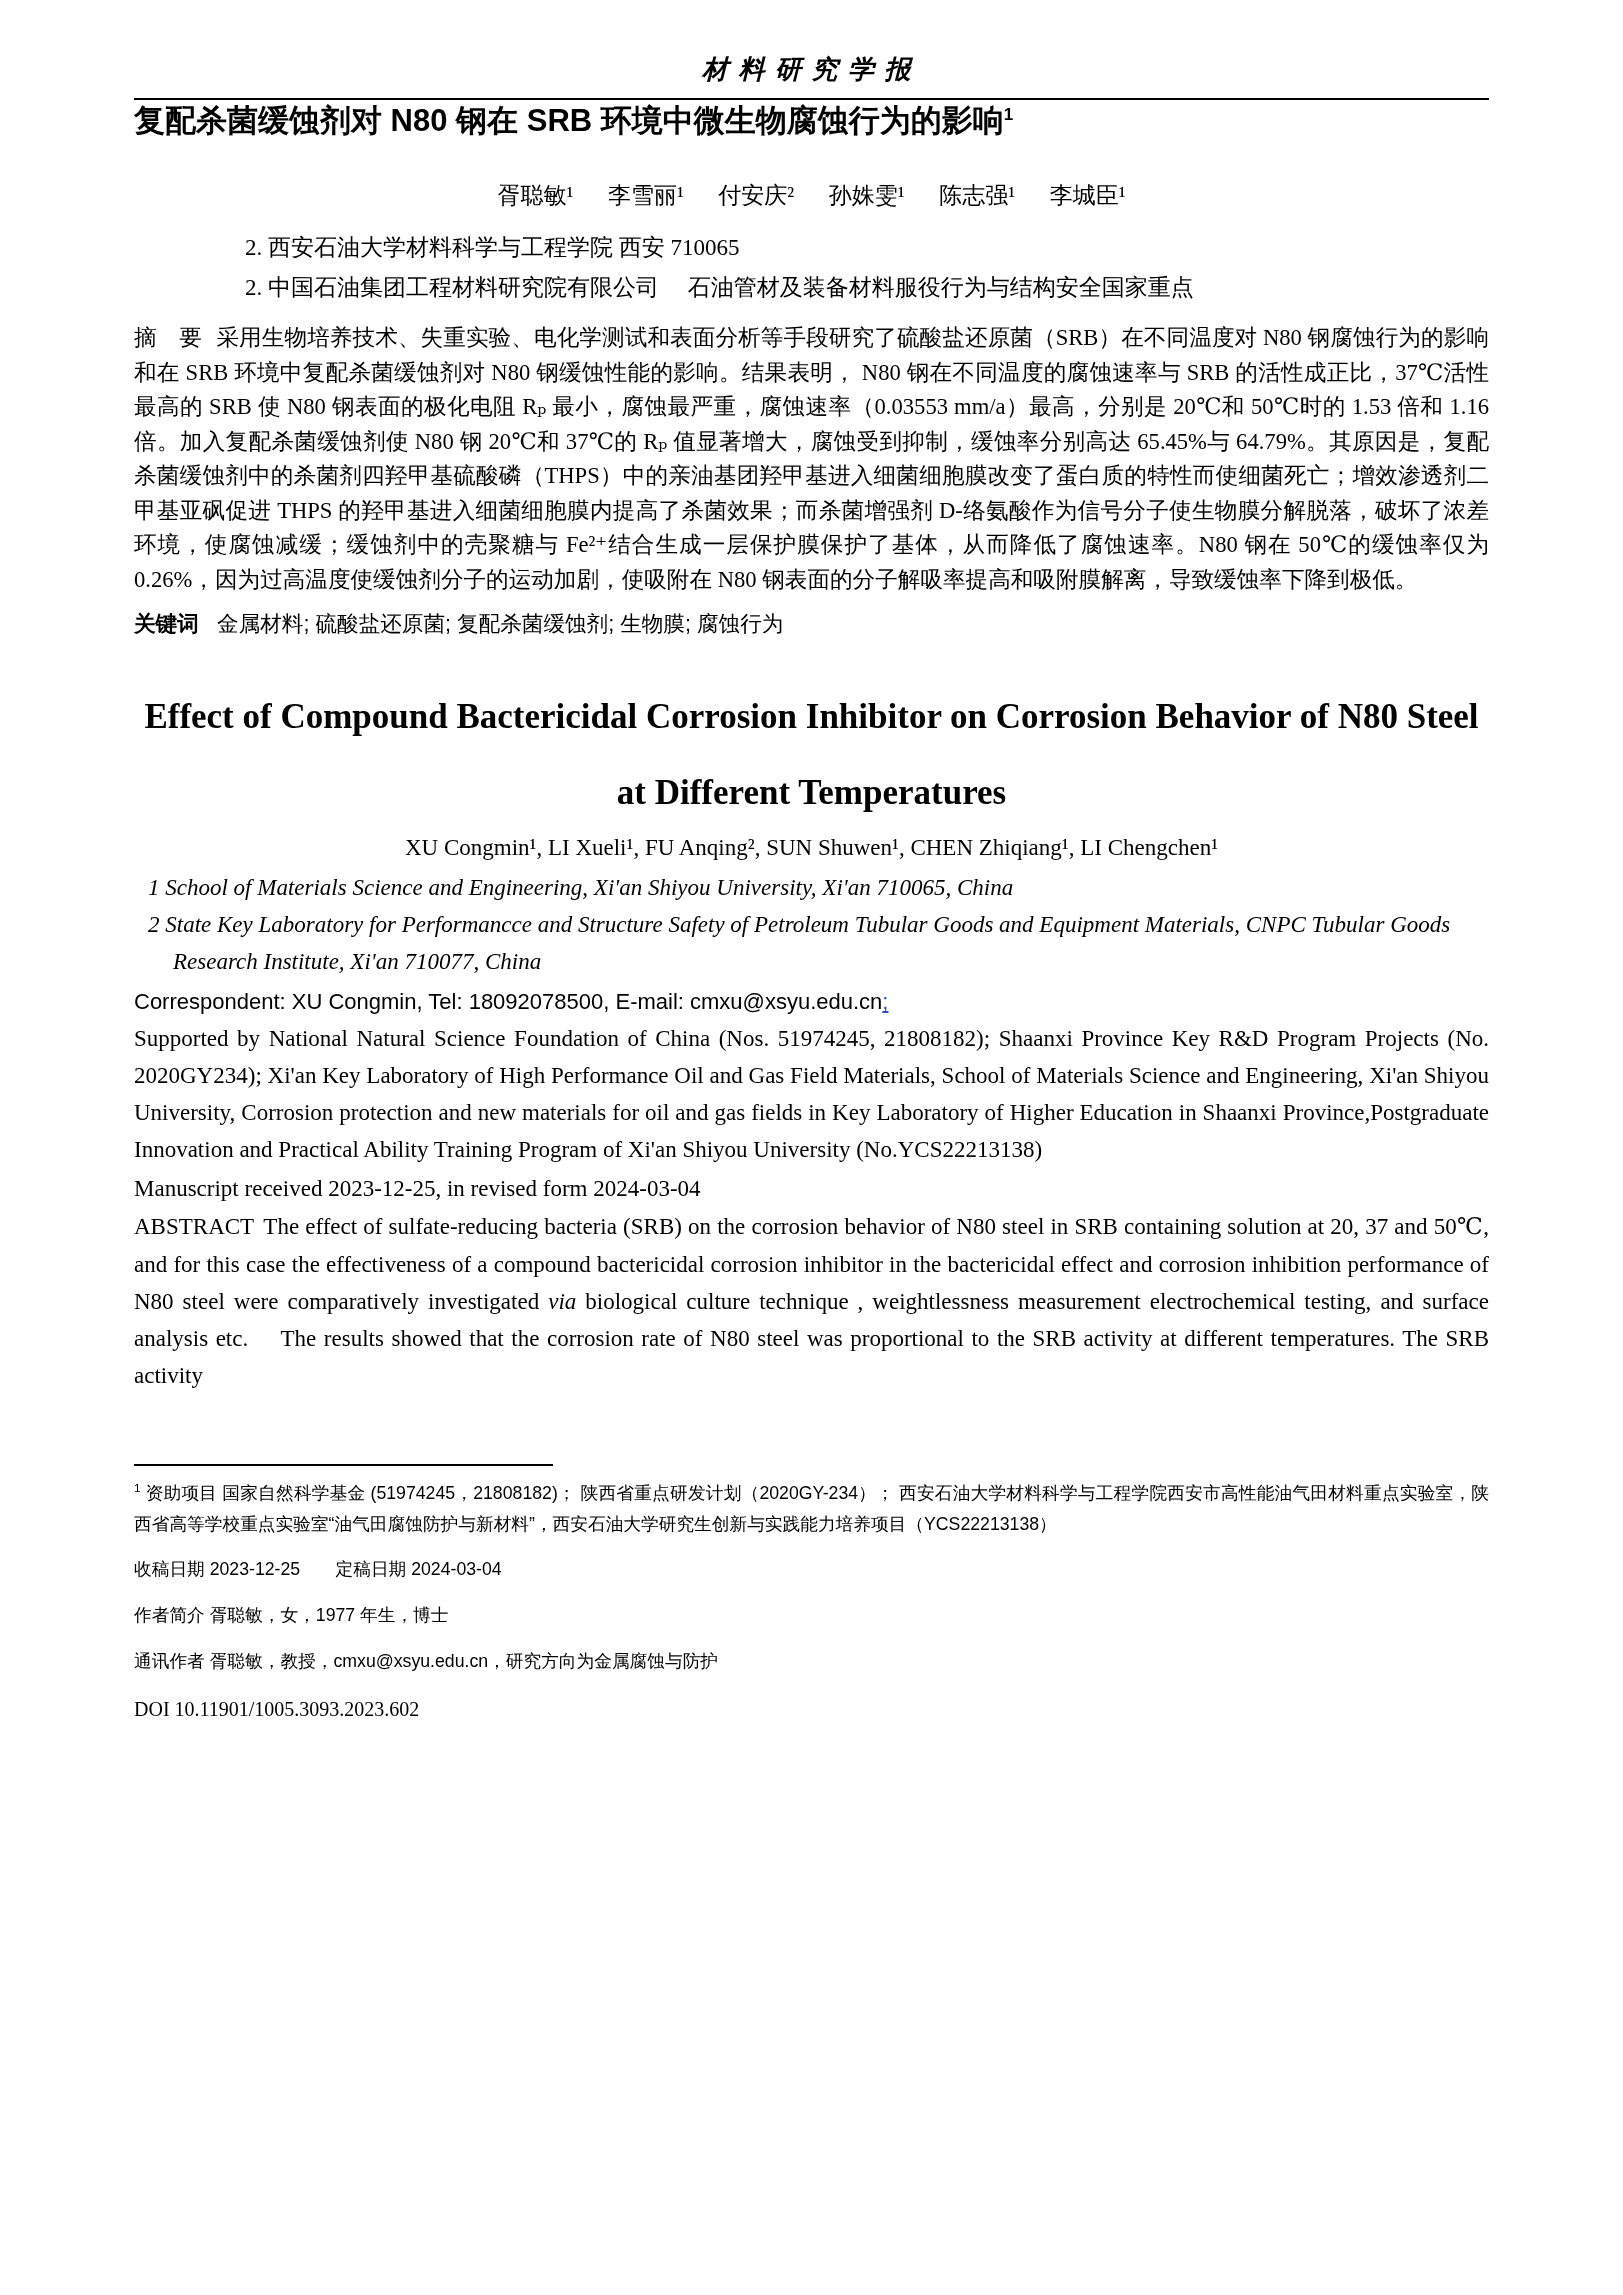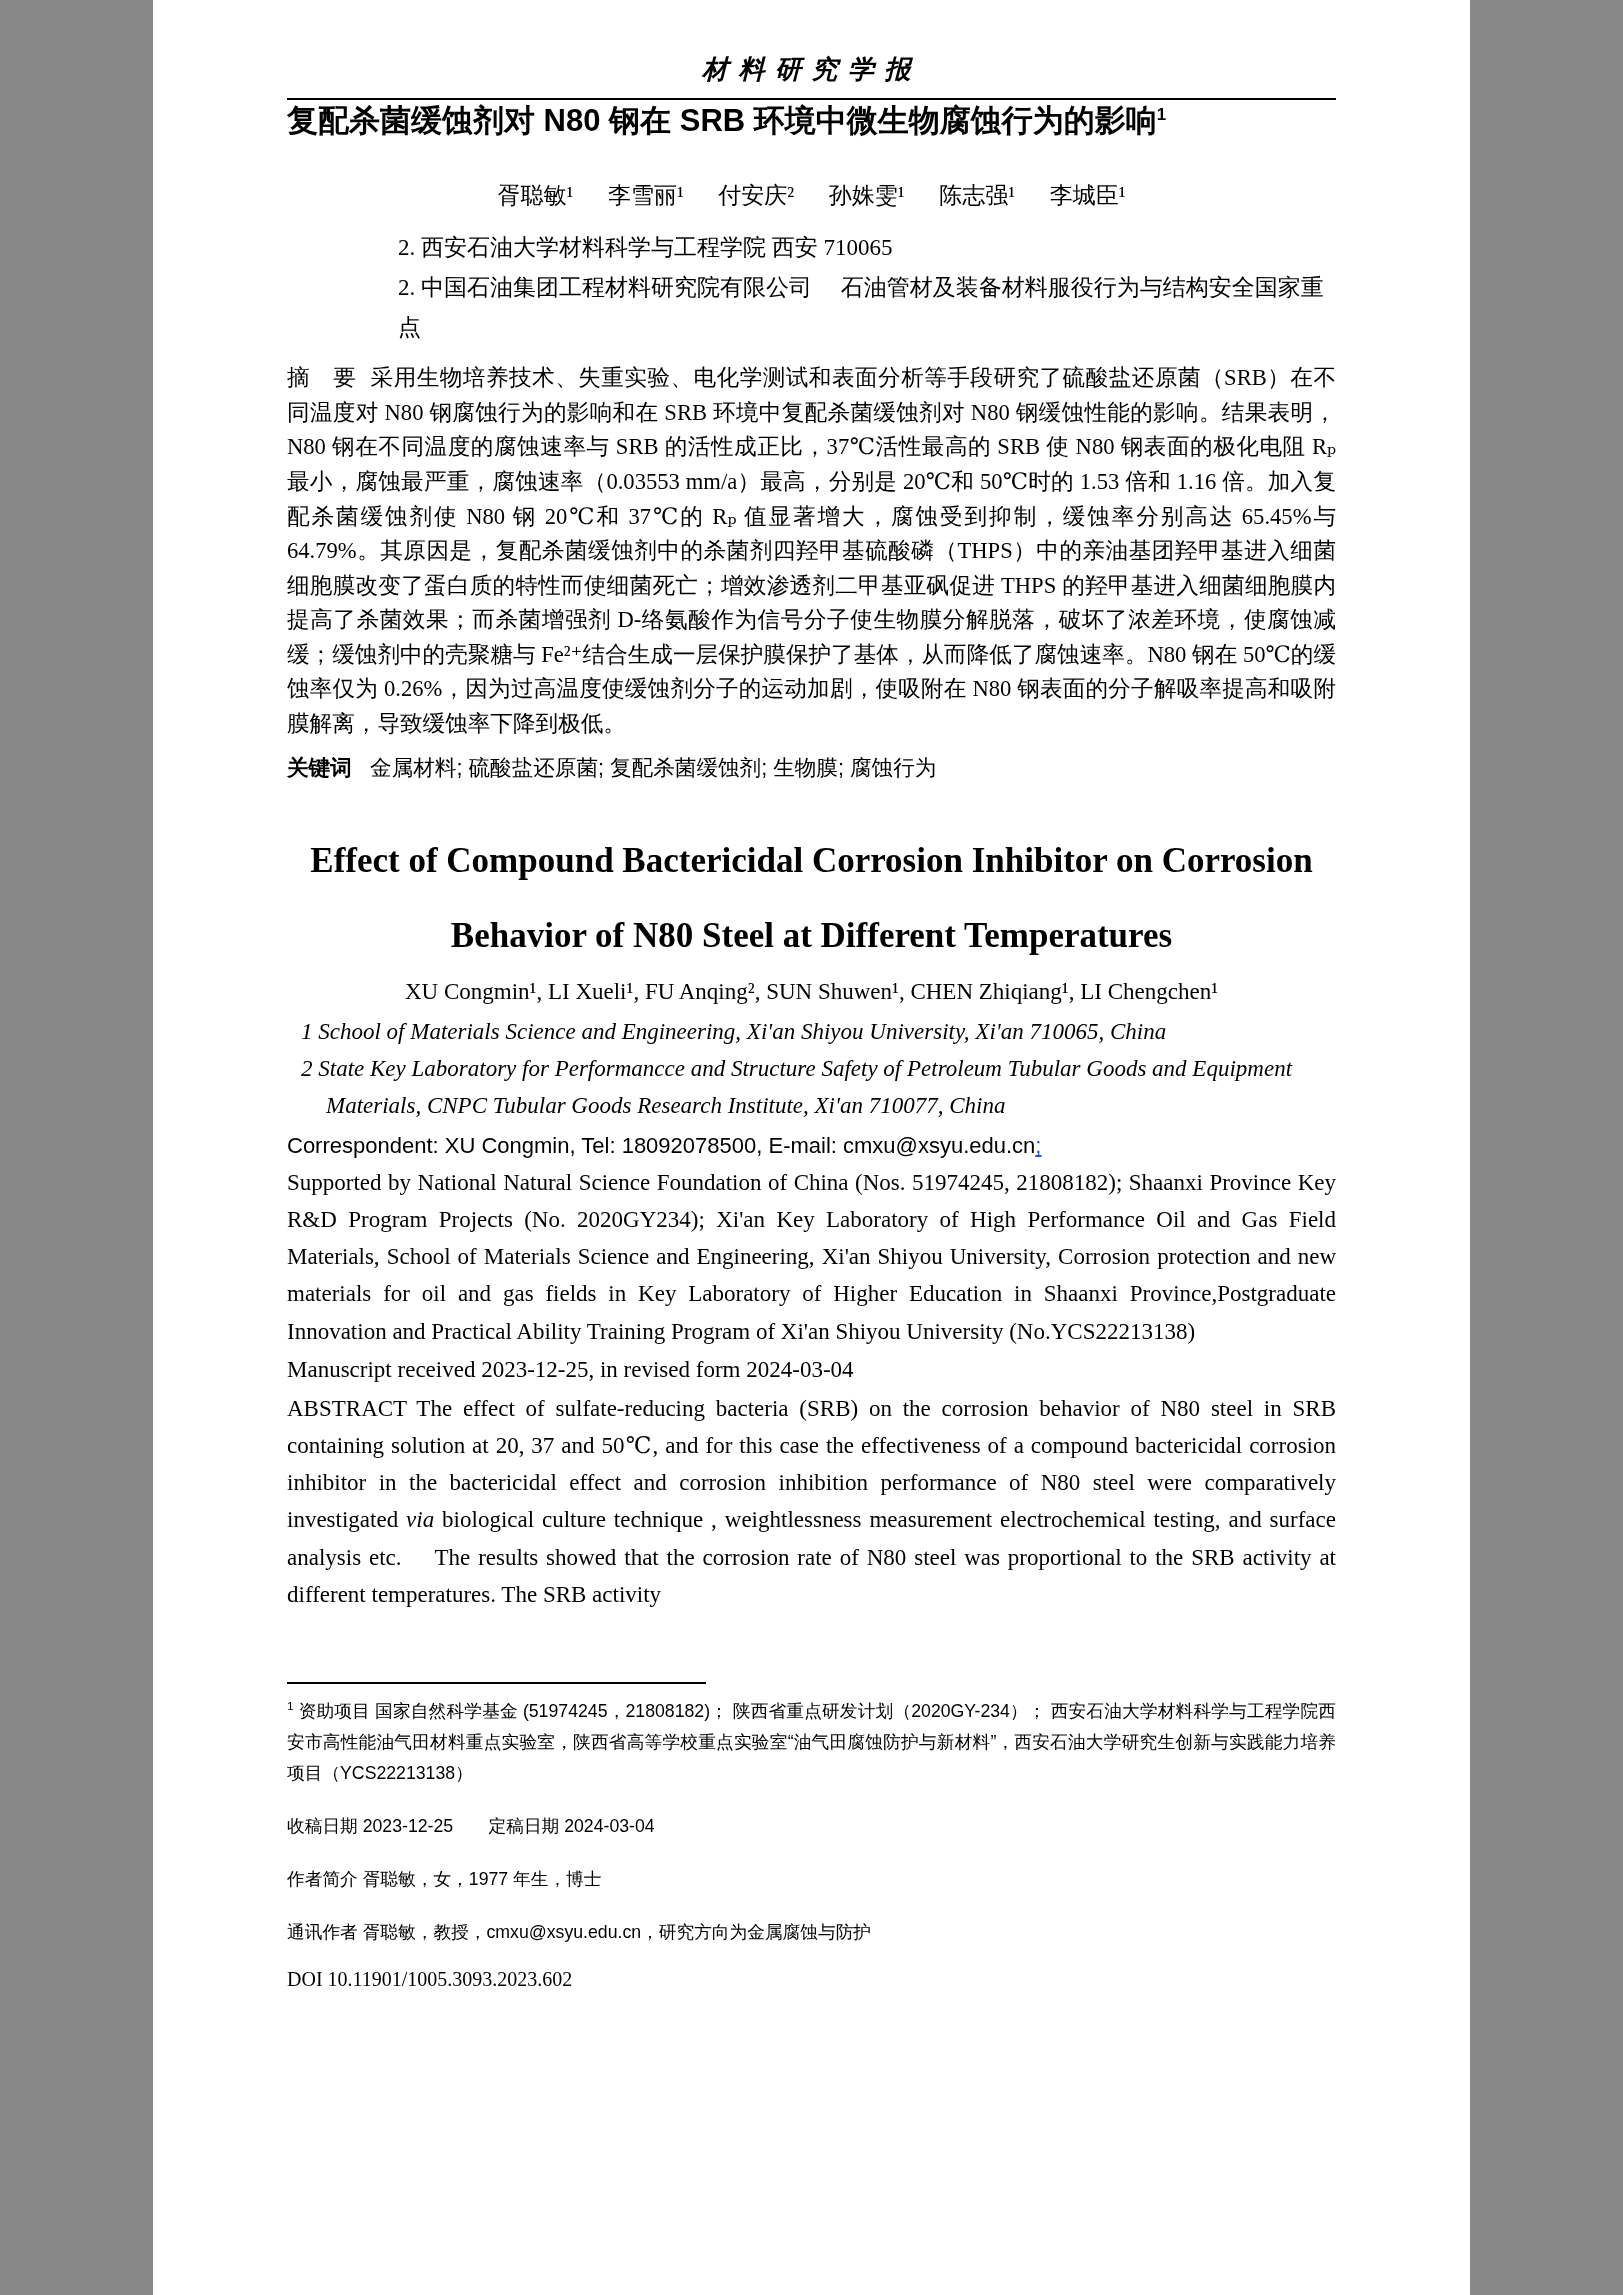--- a/index.html
+++ b/index.html
@@ -1,18 +1,18 @@
 <!DOCTYPE html>
 <html style="font-size:10.5px"><head>
 <meta charset="utf-8">
 <style>
   * { margin: 0; padding: 0; box-sizing: border-box; }
   html, body { background: #888; }
   .page {
-    width: 1317px;
+    width: 1623px;
     height: 2295px;
     margin: 0 auto;
     background: #ffffff;
     color: #000;
     padding: 52px 134px 0 134px;
     font-family: "Liberation Serif", "DejaVu Serif", serif;
     overflow: hidden;
     position: relative;
   }
   
@@ -118,21 +118,21 @@
     line-height: 1.75;
     font-family: "Liberation Sans", "DejaVu Sans", sans-serif;
   }
   .footnote-rule {
     width: 419px;
     border-top: 2px solid #000;
     margin-bottom: 11.8px;
   }
   .footnote sup { font-size: 11.8px; }
   .fn-funding { text-align: justify; }
-  .fn-line { margin-top: 22px; }
+  .fn-line { margin-top: 15px; }
   .doi {
     margin-top: 14.4px;
     font-size: 20px;
     font-family: "Liberation Serif", serif;
   }
 </style>
 </head>
 <body>
 
 <div class="page">

